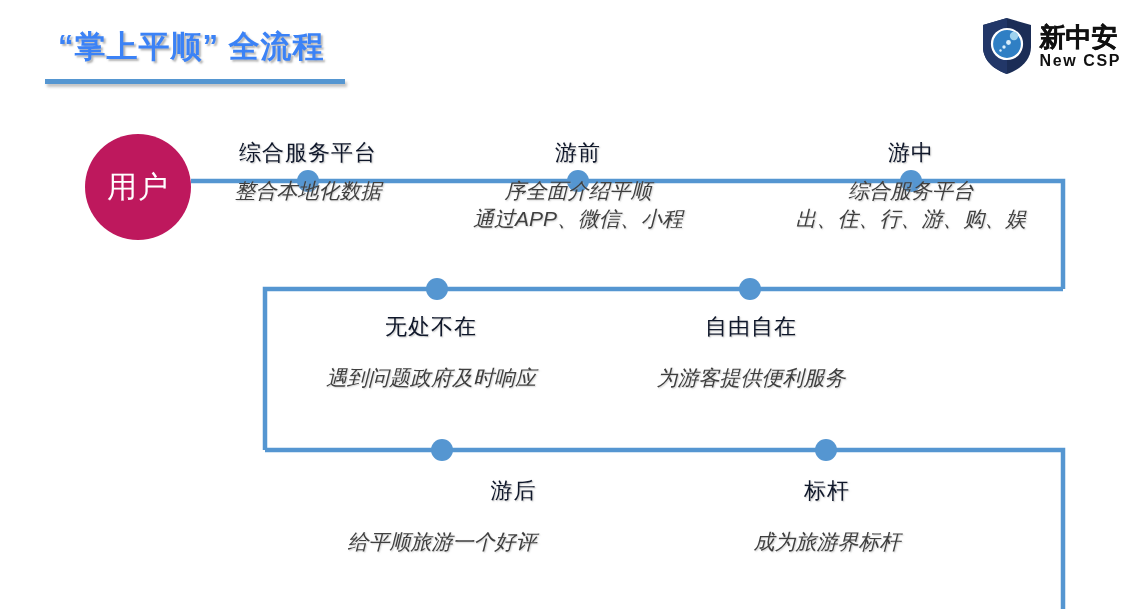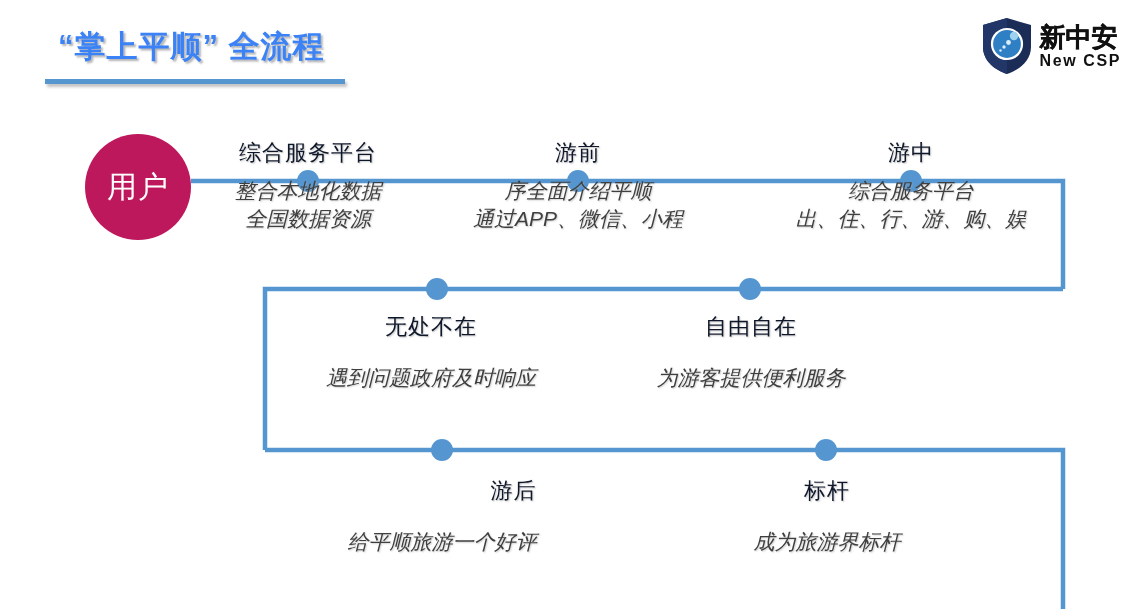--- a/index.html
+++ b/index.html
@@ -169,21 +169,20 @@
   </svg>
 
   <div class="user-circle">
     <span>用户</span>
   </div>
 
   <div class="node n-above" style="left:308px; top:138px; transform:translateX(-50%);">
     <div class="node-label">综合服务平台</div>
     <div class="node-desc">
       <div>整合本地化数据</div>
-      <div>全国数据资源</div>
     </div>
   </div>
 
   <div class="node n-above" style="left:578px; top:138px; transform:translateX(-50%);">
     <div class="node-label">游前</div>
     <div class="node-desc">
       <div>序全面介绍平顺</div>
       <div>通过APP、微信、小程</div>
     </div>
   </div>

